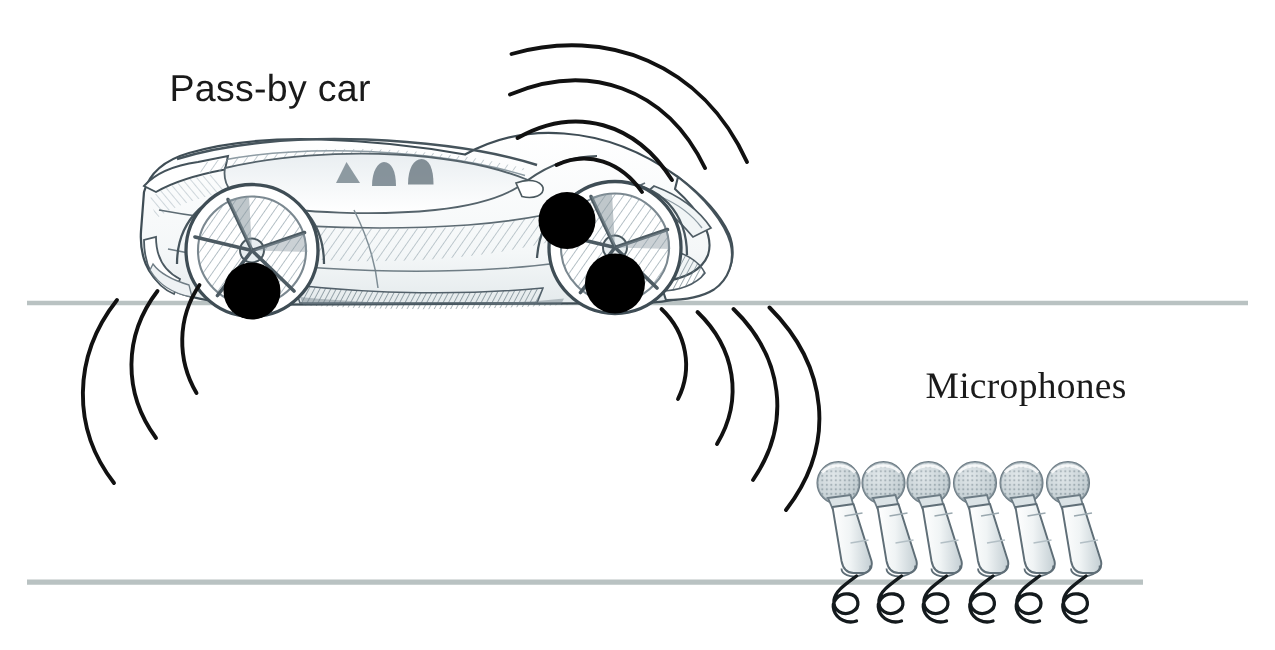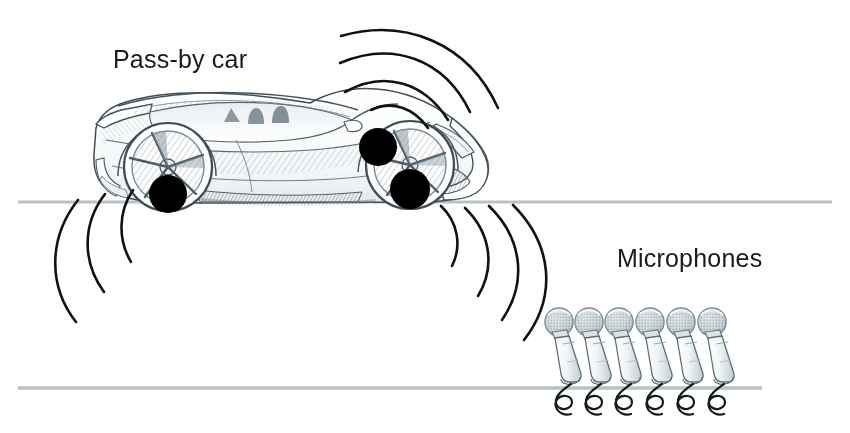--- a/index.html
+++ b/index.html
@@ -34,20 +34,21 @@
   }
   #label-passby {
     left: 113px;
     top: 45px;
     font-size: 25px;
   }
   #label-mics {
     left: 617px;
     top: 244px;
     font-size: 25px;
+    font-family: Liberation Serif, serif;
   }
 </style>
 </head>
 <body>
 
 <div id="scene">
 
   <svg class="layer" viewBox="0 0 850 433">
     <line id="gl-upper" x1="18" y1="202" x2="832" y2="202" stroke="#b9c2c2" stroke-width="3"></line>
     <line id="gl-lower" x1="18" y1="388" x2="762" y2="388" stroke="#b9c2c2" stroke-width="3.5"></line>

